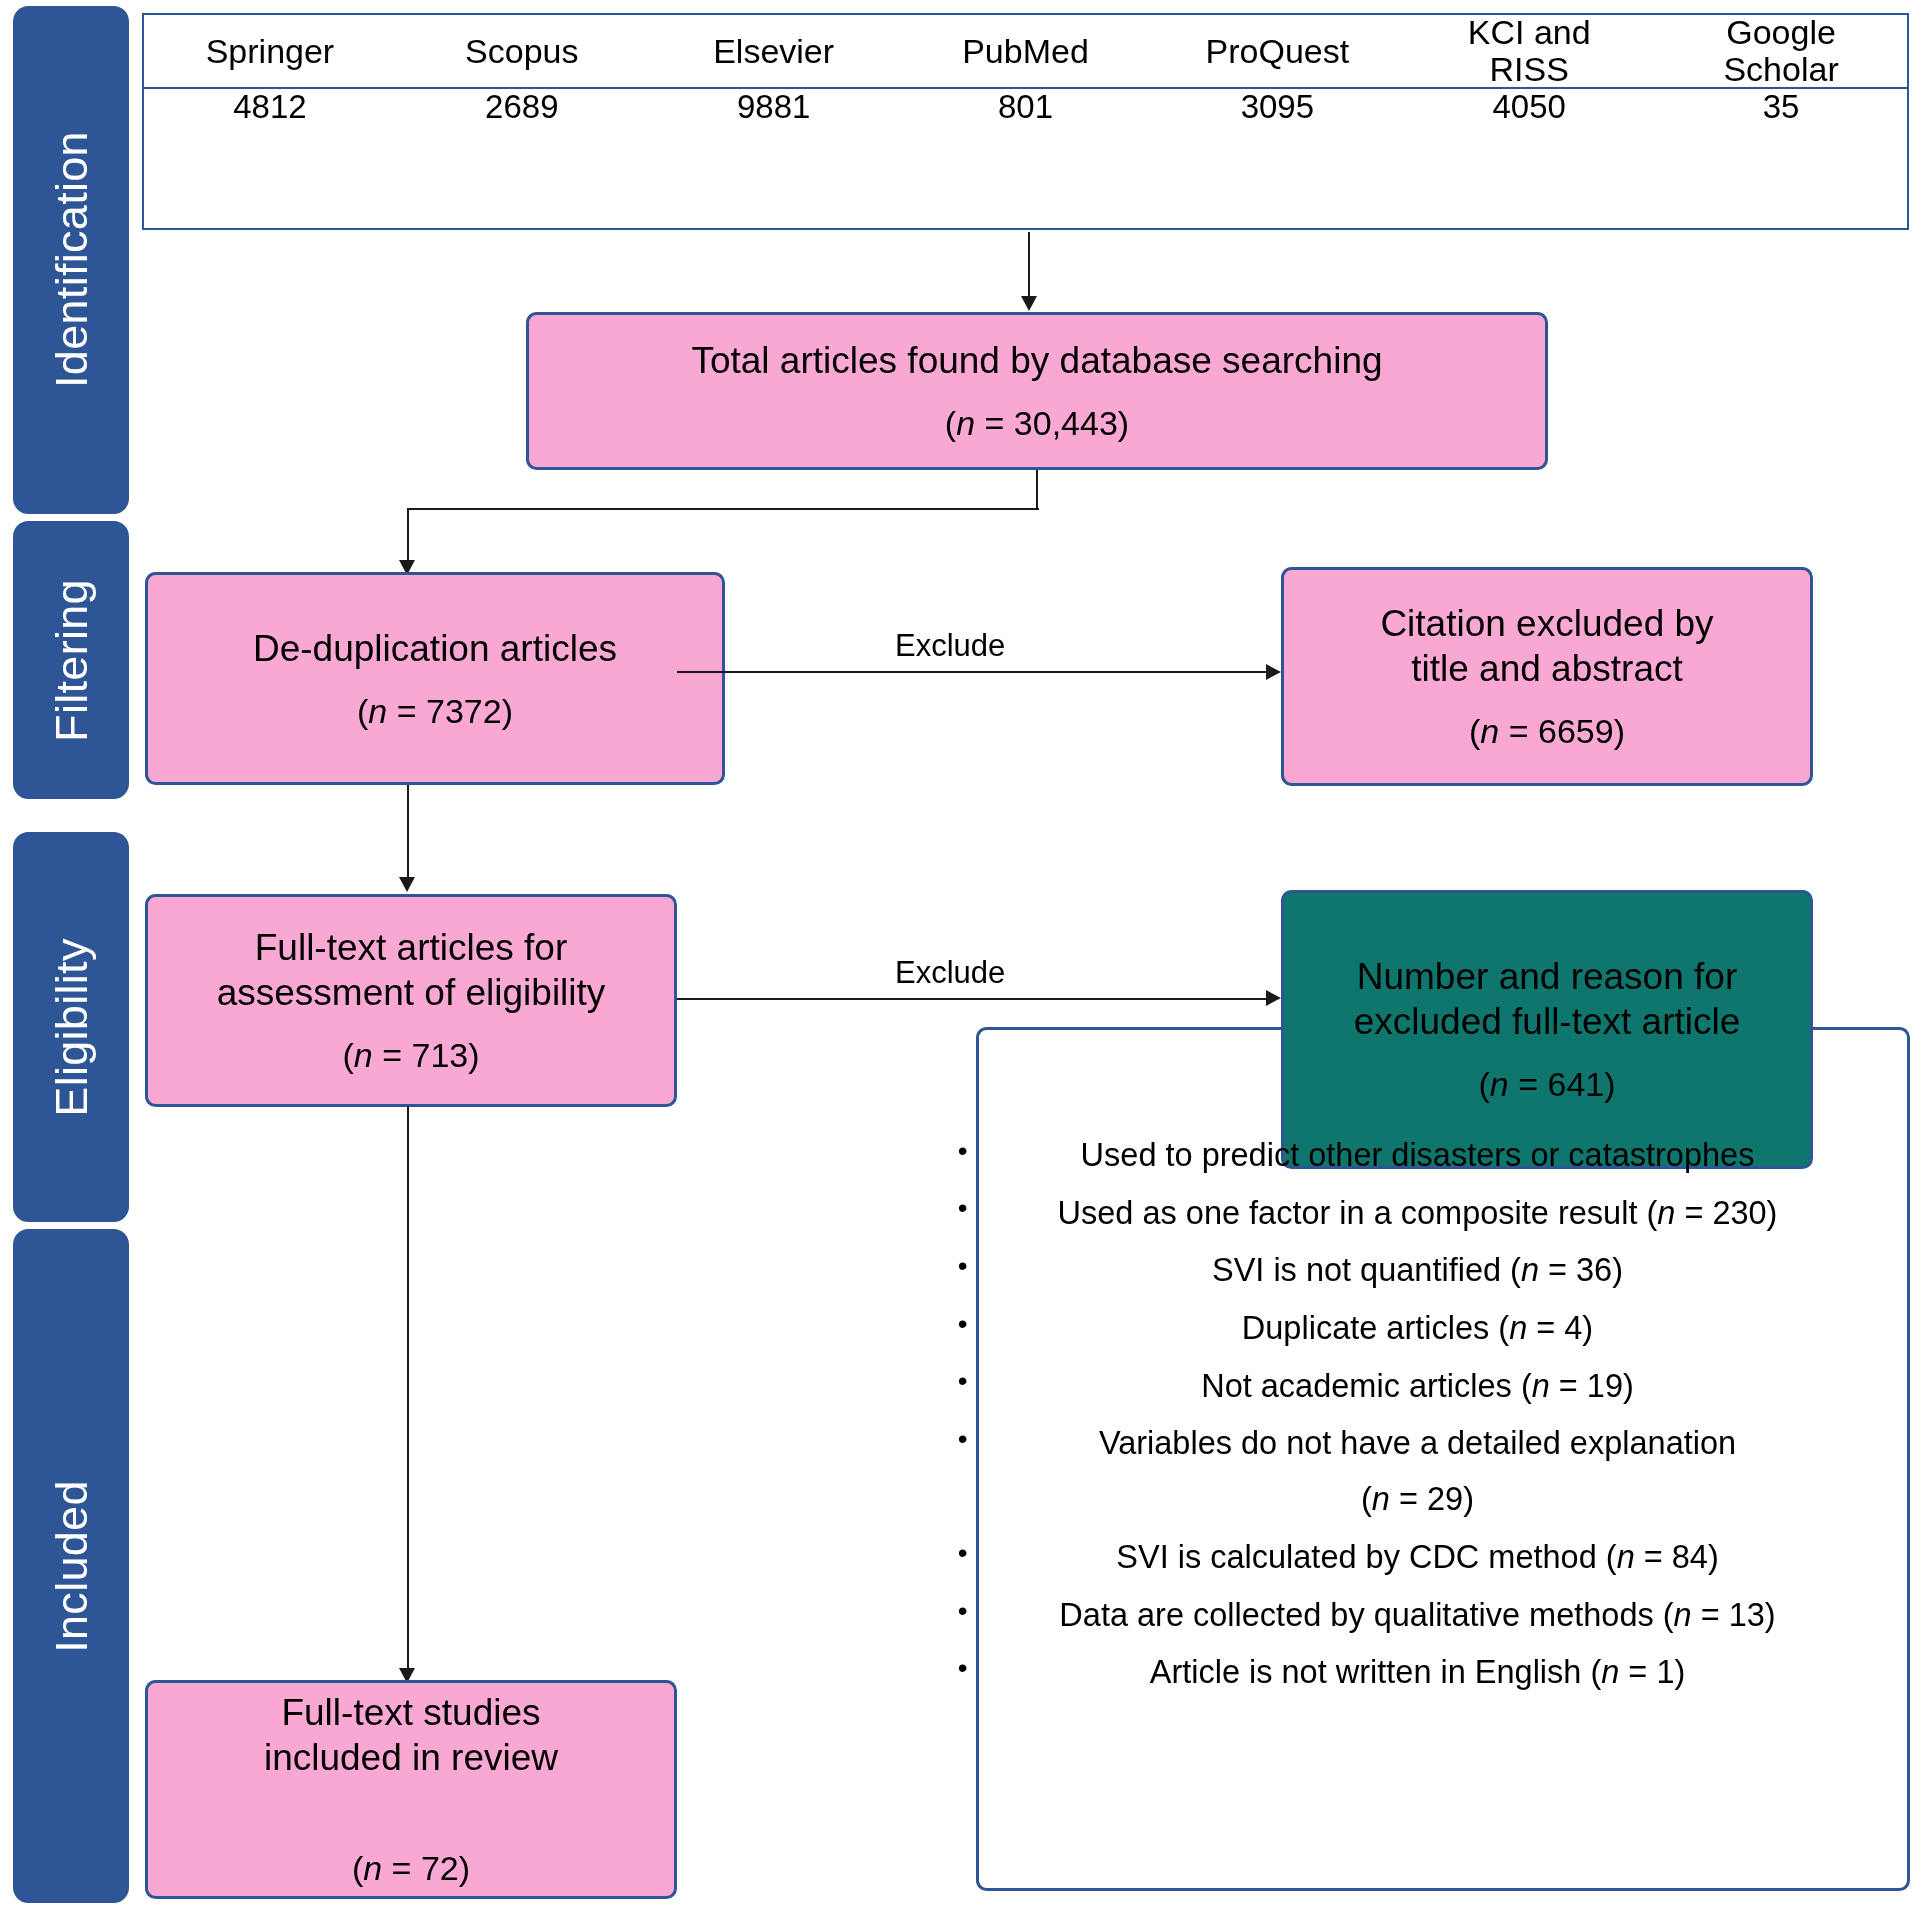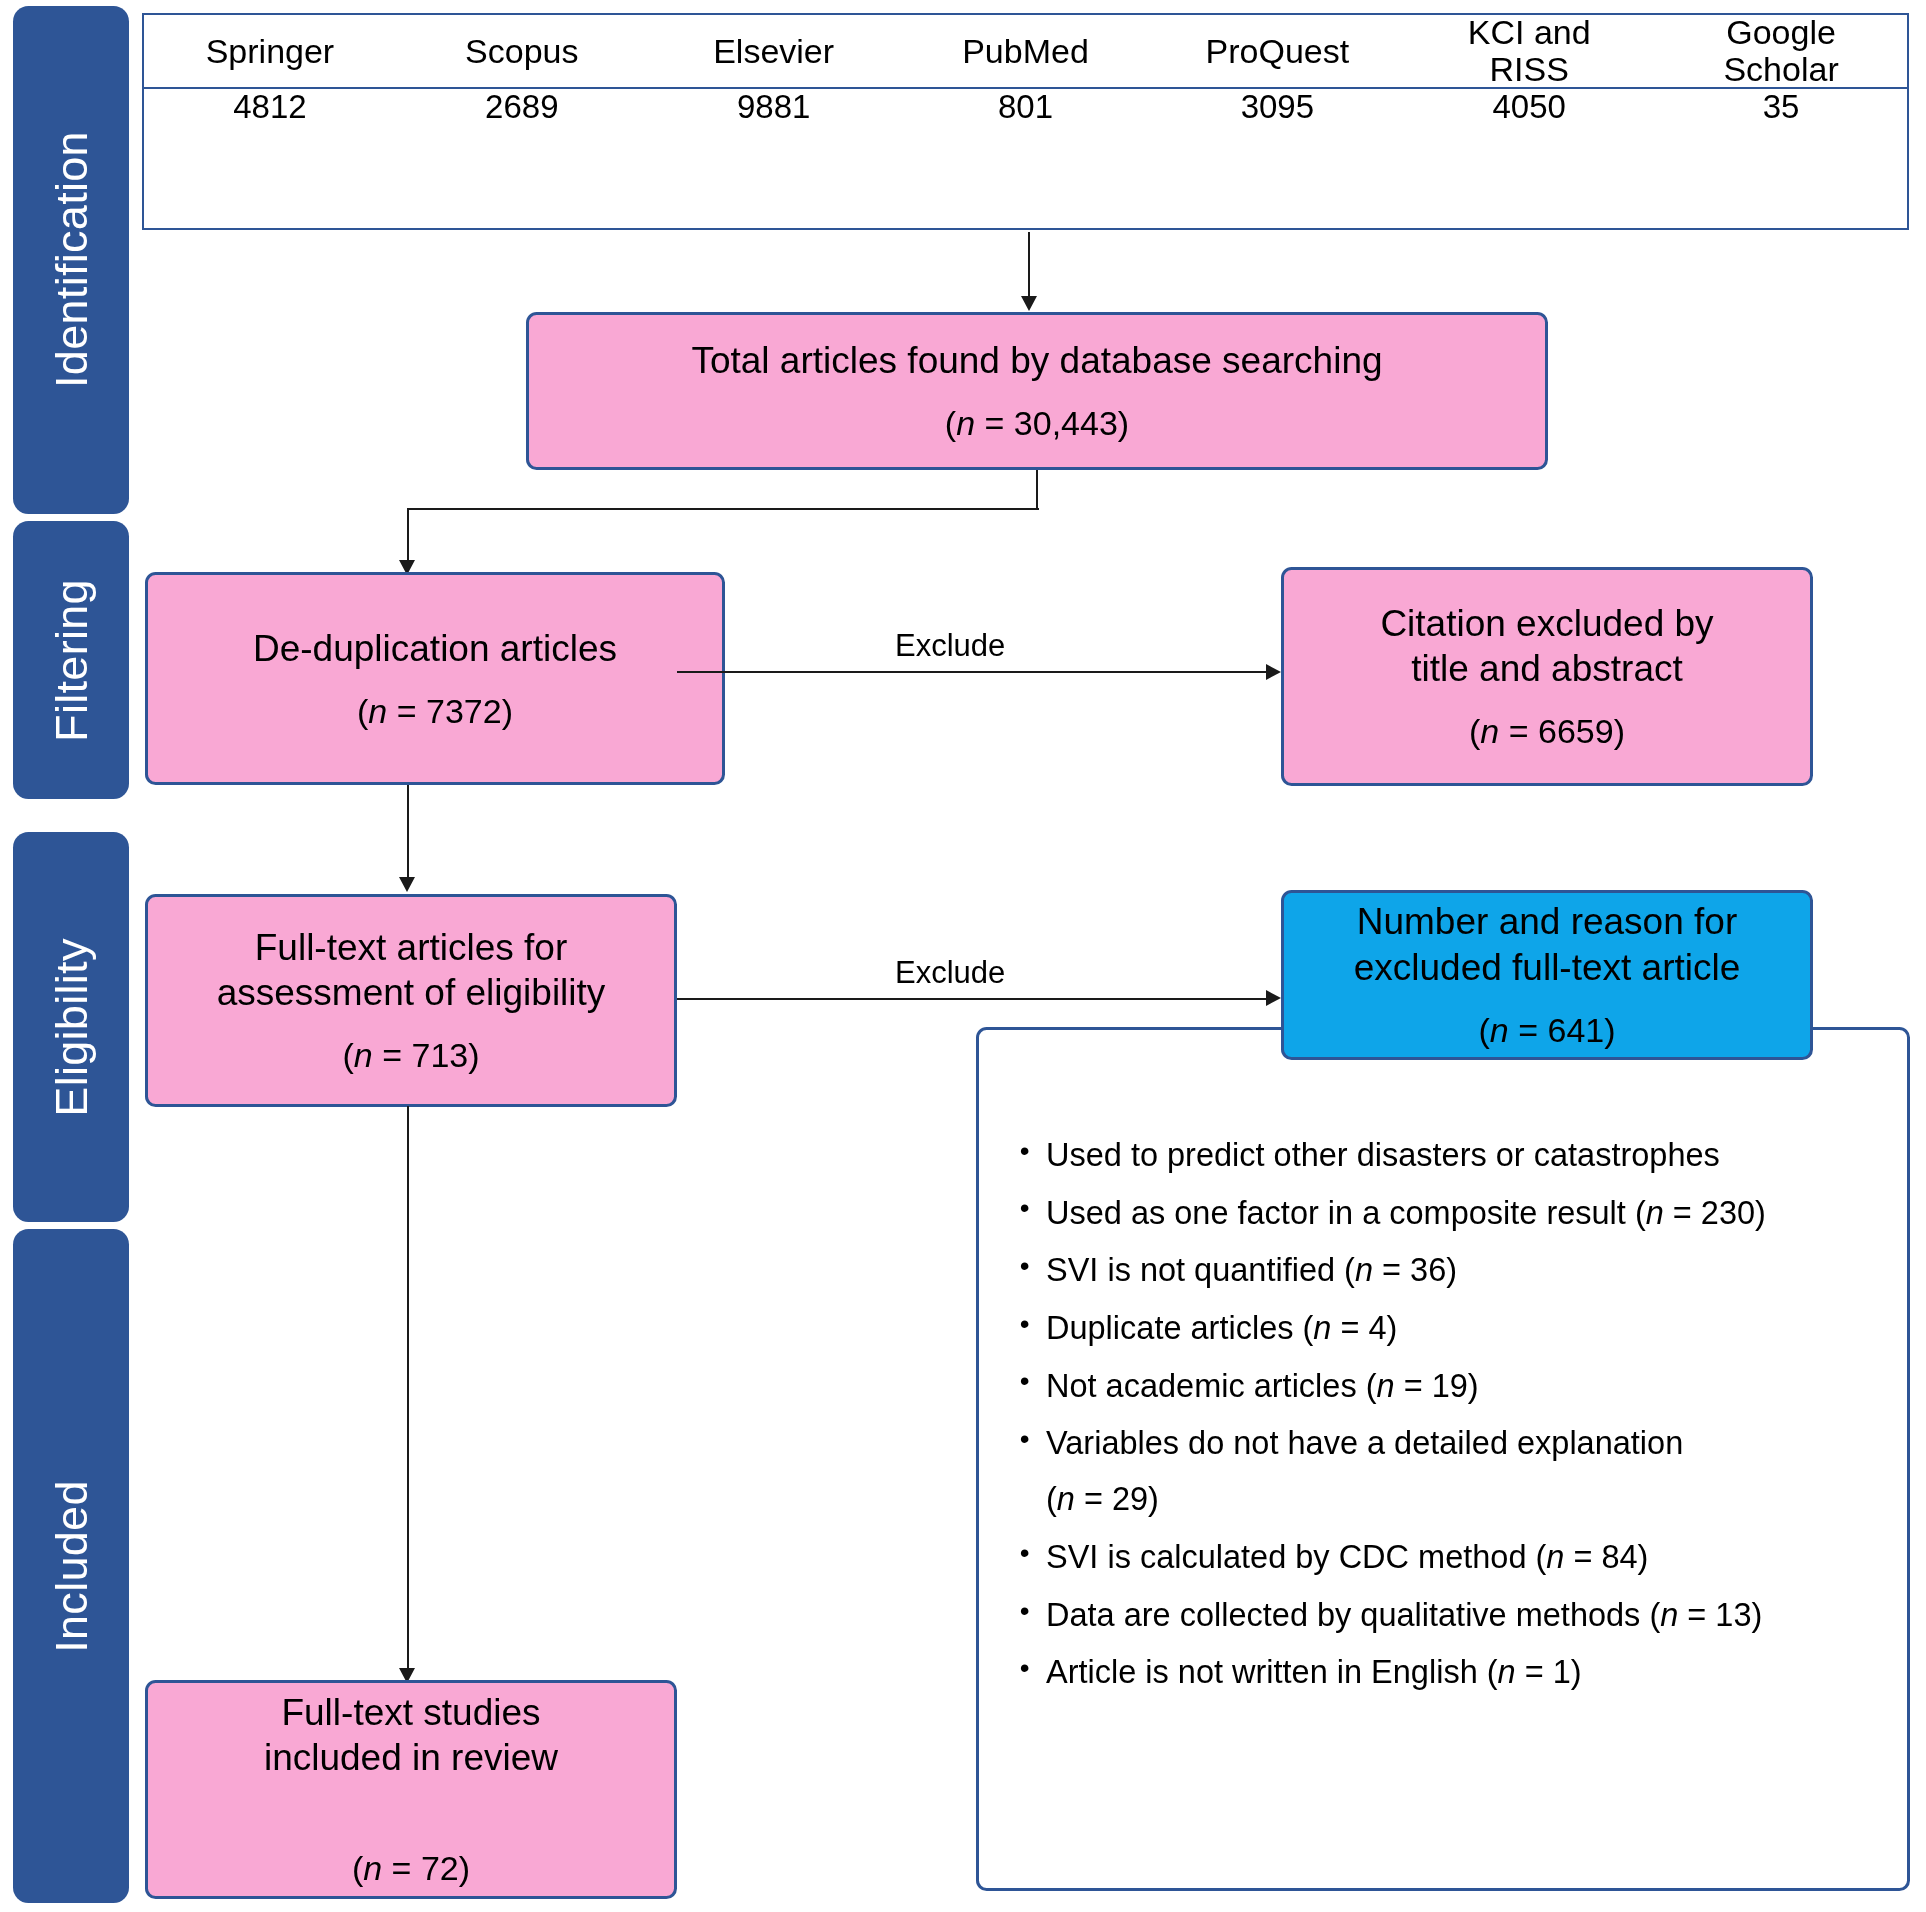--- a/index.html
+++ b/index.html
@@ -235,27 +235,27 @@
 assessment of eligibility</div>
     <div class="count">(<i>n</i><span> = 713)</span></div>
   </div>
 
   <div class="hline" style="left:677px; top:998px; width:591px;"></div>
   <div class="arrow-right" style="left:1266px; top:990px;"></div>
   <div class="edge-label" style="left:895px; top:955px;">Exclude</div>
 
   <div class="reasons-box" style="left:976px; top:1027px; width:934px; height:864px;"></div>
 
-  <div class="node" style="left:1281px; top:890px; width:532px; height:170px; background:#0ea5e9;">
+  <div class="node" style="left:1281px; top:890px; width:532px; height:279px; background:#0f766e;">
     <div class="line">Number and reason for
 excluded full-text article</div>
     <div class="count">(<i>n</i><span> = 641)</span></div>
   </div>
 
-  <ul class="reasons-list" style="left:1015px; top:1134px; width:898px;">
+  <ul class="reasons-list" style="left:953px; top:1134px; width:898px;text-align:center;">
     <li>
       <span>Used to predict other disasters or catastrophes</span>
     </li>
     <li>
       <span>Used as one factor in a composite result (<i>n</i> = 230)</span>
     </li>
     <li>
       <span>SVI is not quantified (<i>n</i> = 36)</span>
     </li>
     <li>

